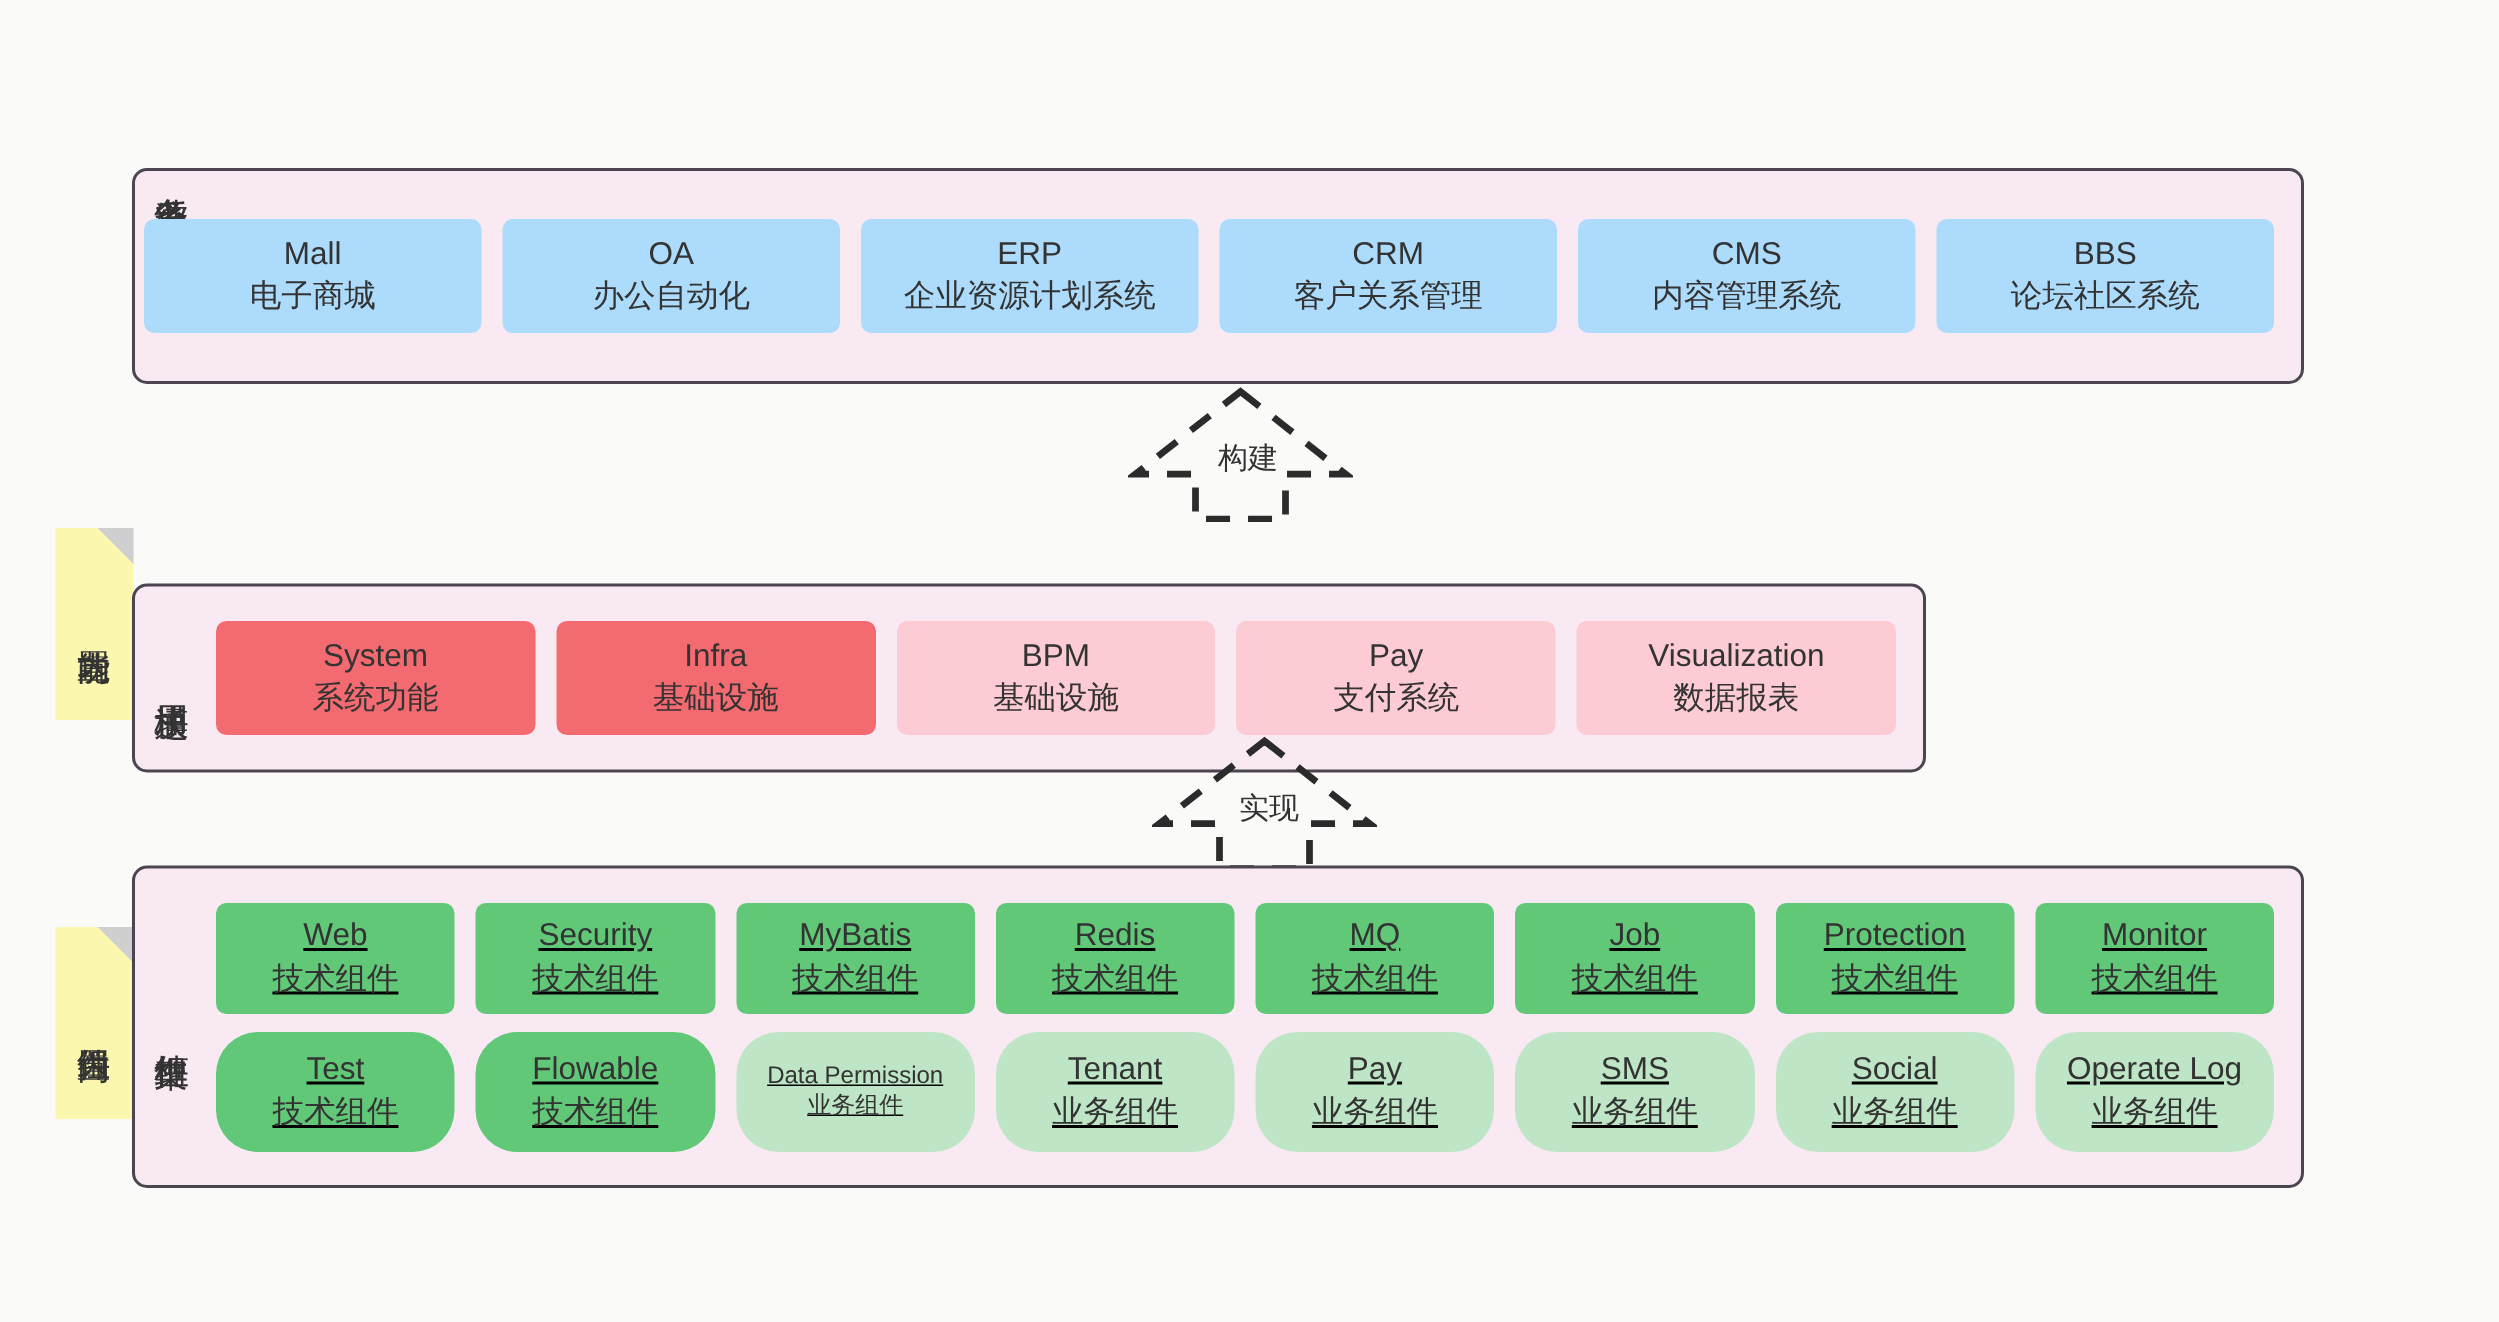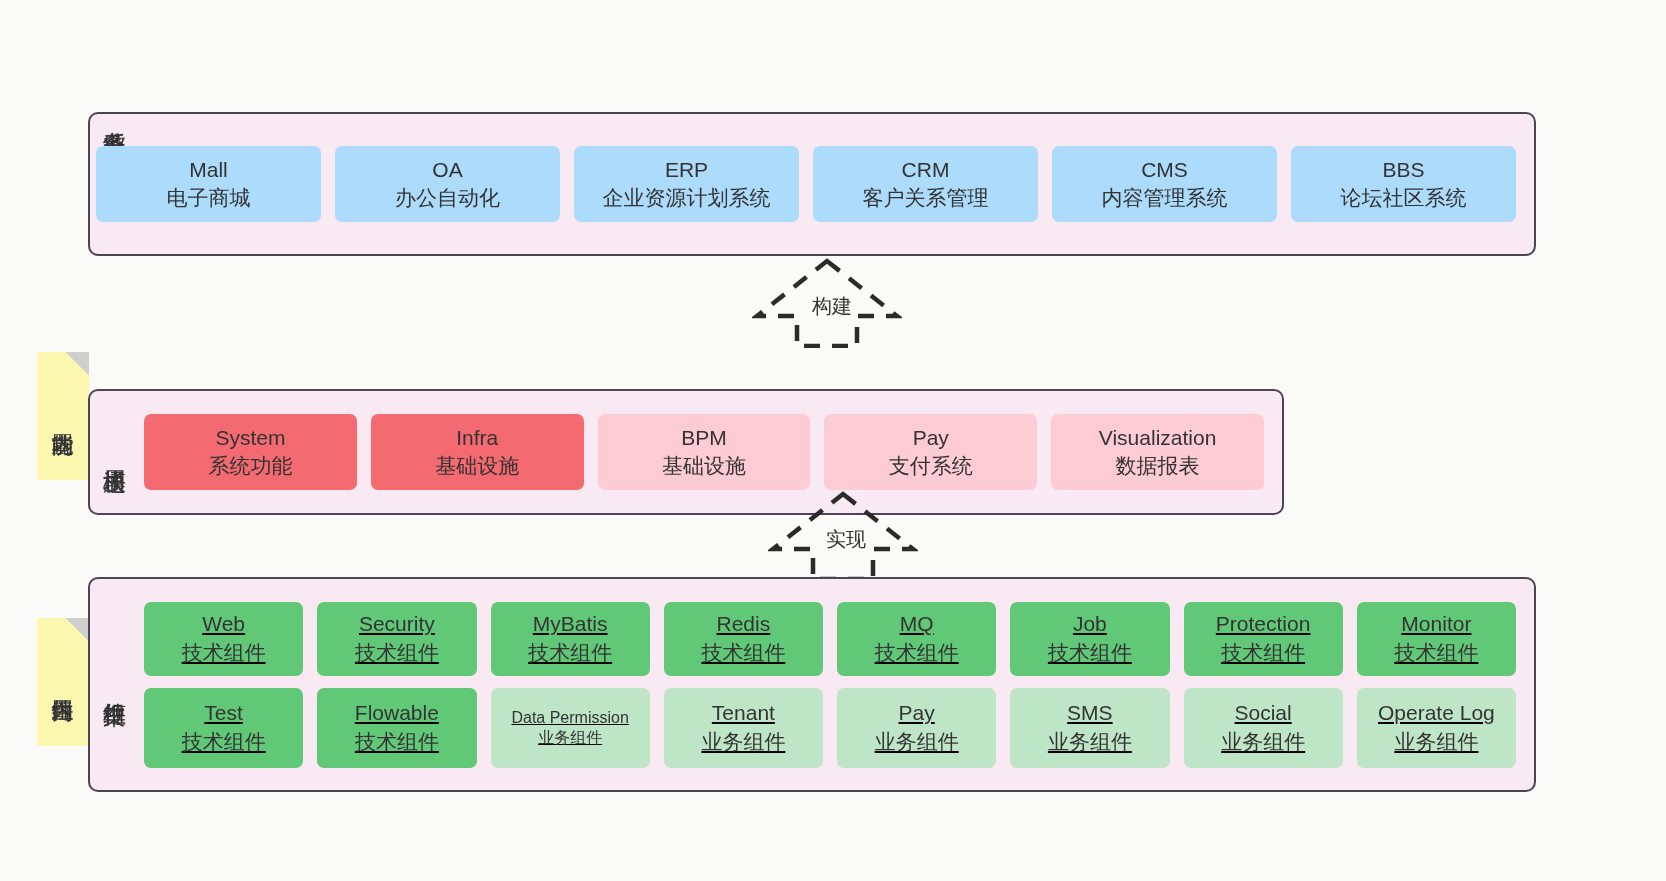--- a/index.html
+++ b/index.html
@@ -88,21 +88,21 @@
   #band-business  { left: 88px;  top: 112px; width: 1448px; height: 144px; flex-direction: column; }
   #band-business .band-body { padding: 0 18px 0 6px; }
   #band-business .card { height: 76px; }
 
   #band-modules   { left: 88px;  top: 367px; width: 1196px; height: 126px; margin-top: 22px; }
   #band-modules .card { height: 76px; }
 
   #band-framework { left: 88px;  top: 577px; width: 1448px; height: 215px; text-decoration: underline; }
   #band-framework .band-body { gap: 12px; justify-content: center; }
   #band-framework .card { height: 74px; }
-  #band-framework .row-2 .card { height: 80px; }
+  #band-framework .row-2 .card { height: 80px; border-radius: 28px; }
   #band-framework .card.multiline { font-size: 16px; line-height: 1.22; }
 
   
   .note {
     position: absolute;
     box-sizing: border-box;
     background: #FBF7AF;
     color: #333333;
     font-size: 22px;
     line-height: 1.14;

